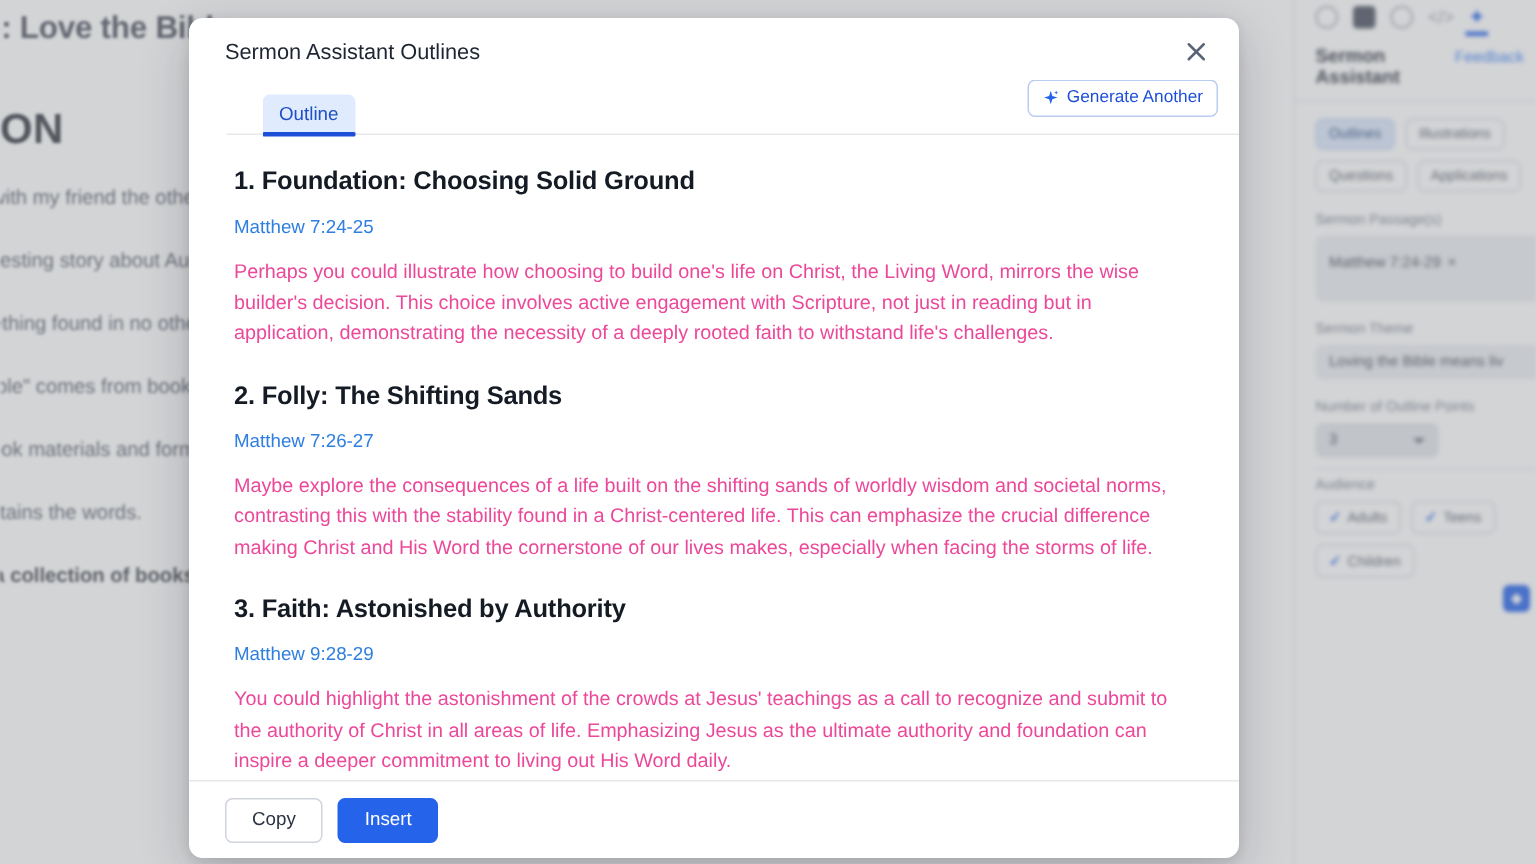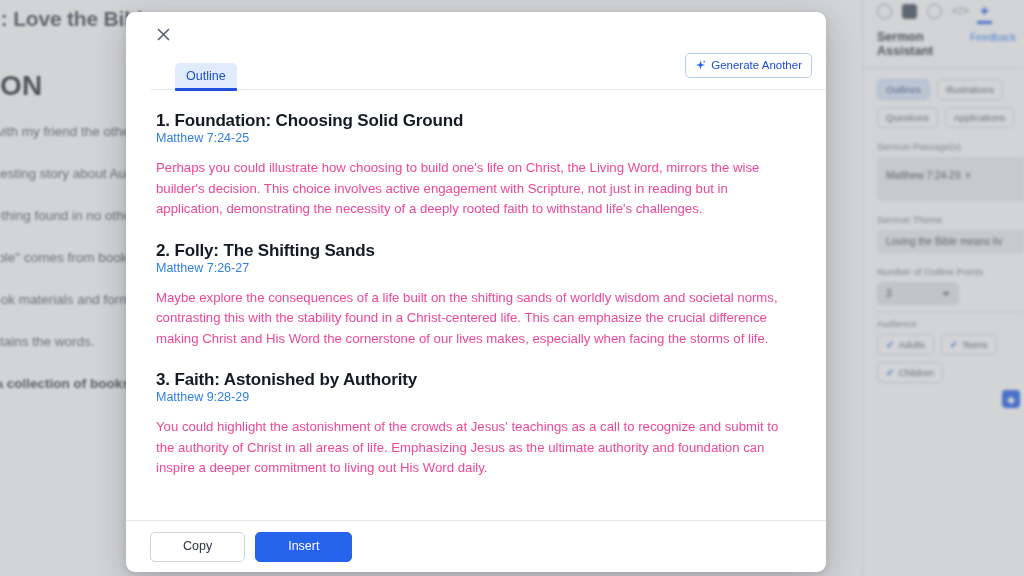--- a/index.html
+++ b/index.html
@@ -239,20 +239,21 @@
   }
   .pt-title {
     font-size: 17px; font-weight: bold;
     color: #151b25;
     letter-spacing: -0.15px;
     margin-top: 21px;
   }
   .pt-ref {
     font-size: 12.5px;
     color: #2f7fe0;
+    margin-top: 13px;
     cursor: pointer;
   }
   .pt-body {
     font-size: 13.2px;
     line-height: 20.5px;
     color: #ec4899;
     margin-top: 13px;
   }
 
   
@@ -265,21 +266,21 @@
   .foot-note {
     font-size: 11px;
     color: #6b7280;
     flex: 1;
     display: flex; align-items: center; gap: 6px;
   }
   .foot-note .spark2 { color: #9aa3b0; display: block; }
   .btn {
     font-size: 12.5px;
     border-radius: 5px;
-    padding: 6px 32px 7px;
+    padding: 6px 17px 7px;
     cursor: pointer;
     line-height: 15px;
   }
   .btn-copy {
     background: #fff; color: #2b3240;
     border: 1px solid #cfd4dc;
     margin-right: 10px;
   }
   .btn-insert {
     background: #2563eb; color: #fff;
@@ -364,20 +365,21 @@
     </div>
     <div class="side-hr"></div>
     <div class="side-fab">◆</div>
   </div>
 
   <div class="scrim"></div>
 
   <div class="modal">
 
     <div class="modal-head">
+      <div class="modal-title">Sermon Assistant Outlines</div>
       <div class="close-btn">
         <svg width="13" height="13" viewBox="0 0 13 13" aria-hidden="true">
           <path d="M1.5 1.5 L11.5 11.5 M11.5 1.5 L1.5 11.5" stroke="currentColor" stroke-width="1.7" stroke-linecap="round" fill="none"></path>
         </svg>
       </div>
     </div>
 
     <div class="tabbar">
       <div class="tab">Outline</div>
       <div class="gen-btn">

